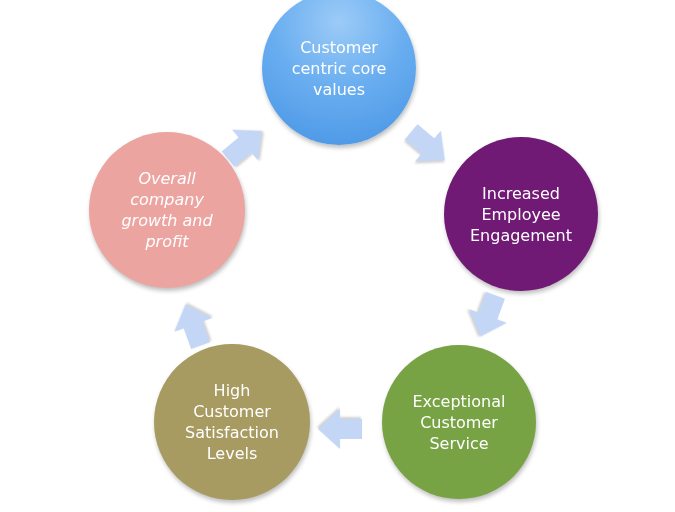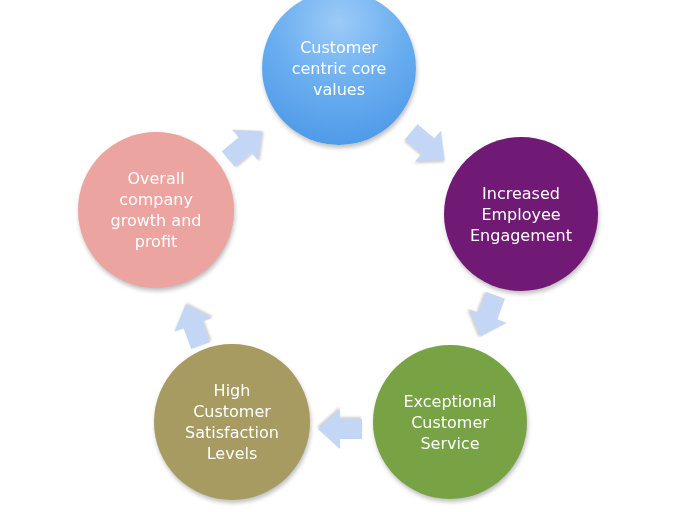--- a/index.html
+++ b/index.html
@@ -5,23 +5,23 @@
   html, body { margin:0; padding:0; background:#ffffff; }
   body { width:675px; height:512px; position:relative; overflow:hidden;
          font-family:"DejaVu Sans", sans-serif; }
   .node { position:absolute; border-radius:50%; display:flex; align-items:center;
           justify-content:center; text-align:center; color:#ffffff;
           font-size:16px; line-height:21px; box-shadow: 1px 3px 4px rgba(0,0,0,0.25); }
   .node span { display:block; width:120px; white-space:pre-line; }
   #n-blue   { left:262px; top:-9px;  width:154px; height:154px;
               background: radial-gradient(circle at 50% 20%, #9ccbf7 0%, #6aaef0 45%, #4593e4 100%); }
   #n-orange { left:444px; top:137px; width:154px; height:154px; background:#701a75; }
-  #n-green  { left:373px; top:345px; width:154px; height:154px; background:#78a344; }
+  #n-green  { left:382px; top:345px; width:154px; height:154px; background:#78a344; }
   #n-olive  { left:154px; top:344px; width:156px; height:156px; background:#a79b62; }
-  #n-pink   { left:78px;  top:132px; width:156px; height:156px; background:#eca4a1; }
+  #n-pink   { left:89px;  top:132px; width:156px; height:156px; background:#eca4a1;font-style:italic; }
   svg.arrows { position:absolute; left:0; top:0; width:675px; height:512px; }
   .arrow { fill:#c4d6f5; filter: drop-shadow(1px 2px 1px rgba(0,0,0,0.18)); }
 </style>
 </head>
 <body>
 
 <svg class="arrows" viewBox="0 0 675 512">
 
   <defs>
     <path id="arrowShape" d="M-22,-10 L0,-10 L0,-20 L22,0 L0,20 L0,10 L-22,10 Z"></path>

